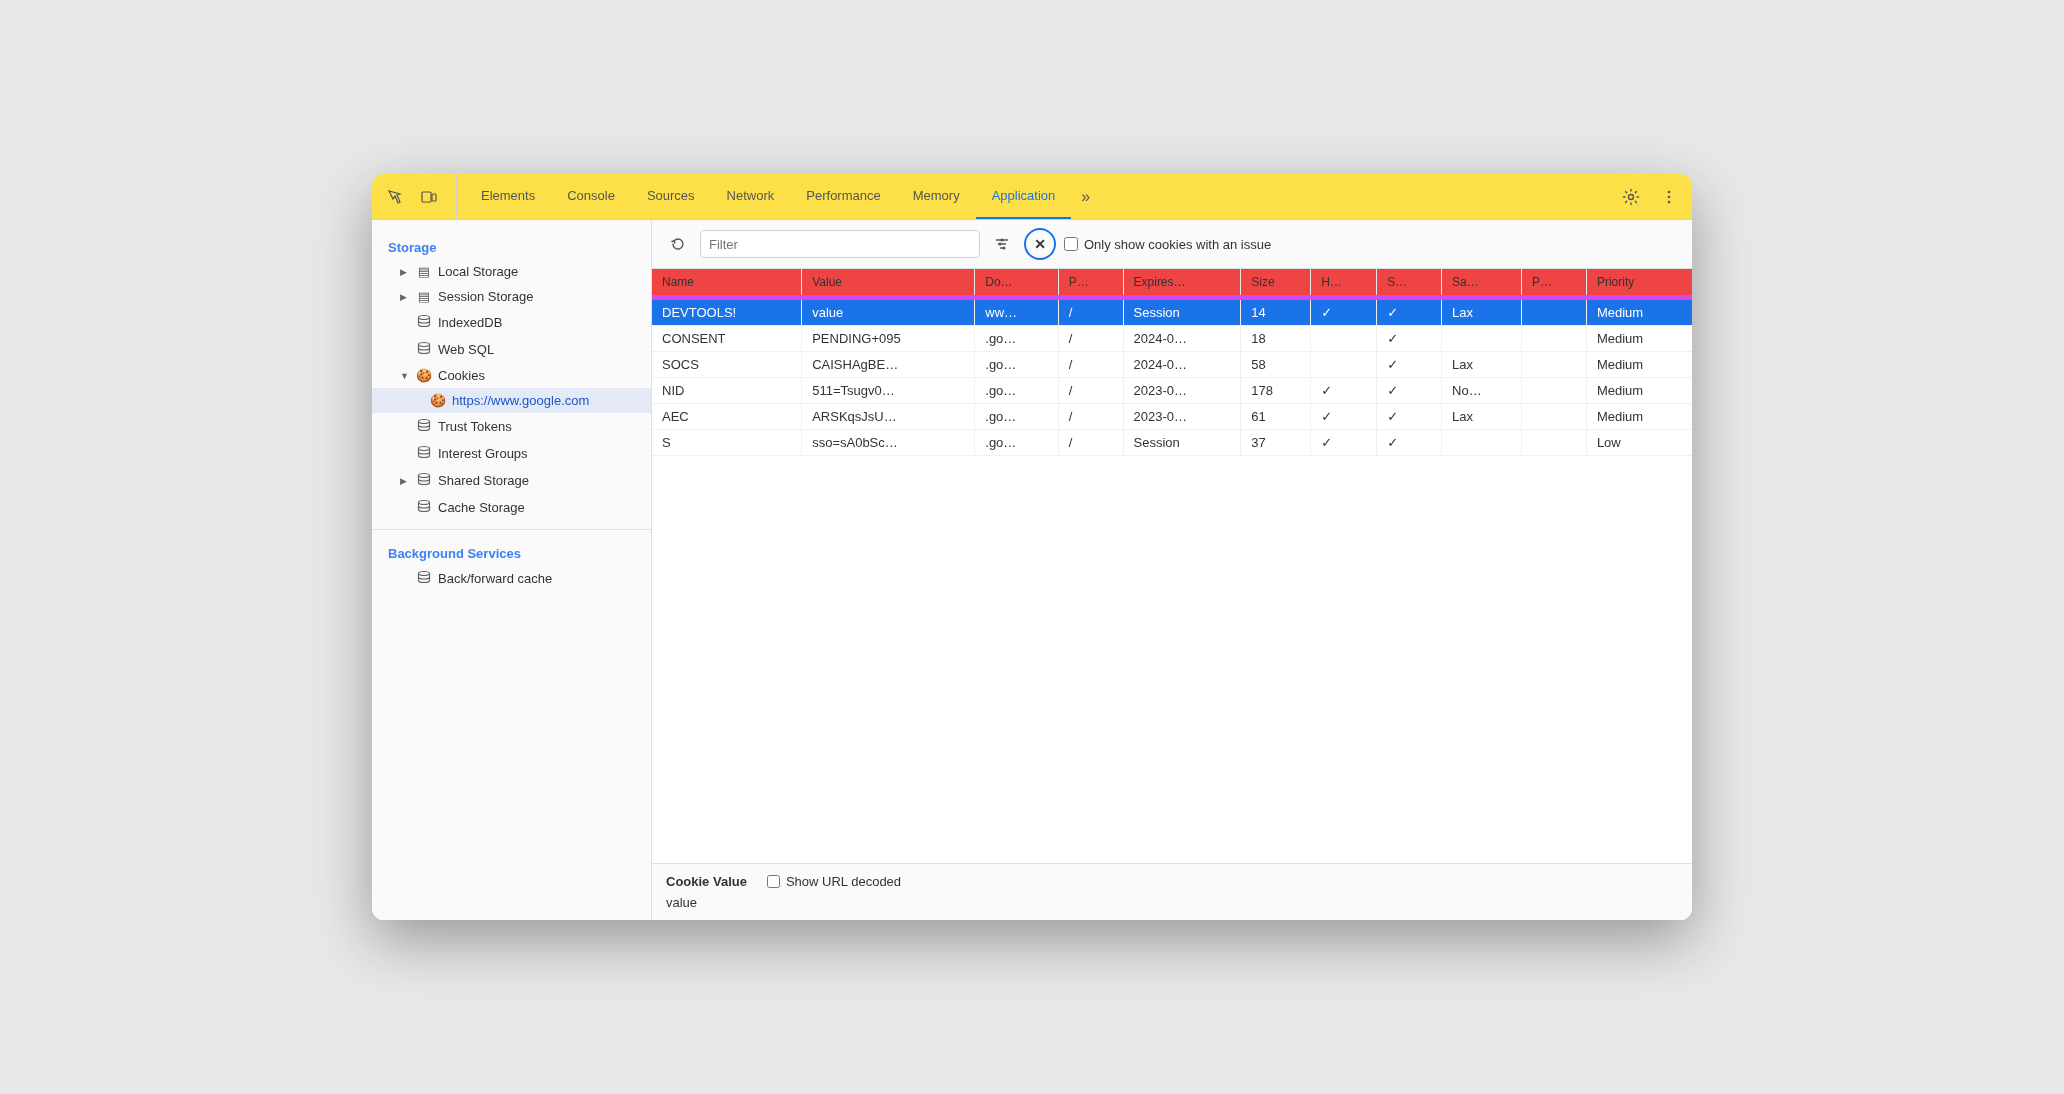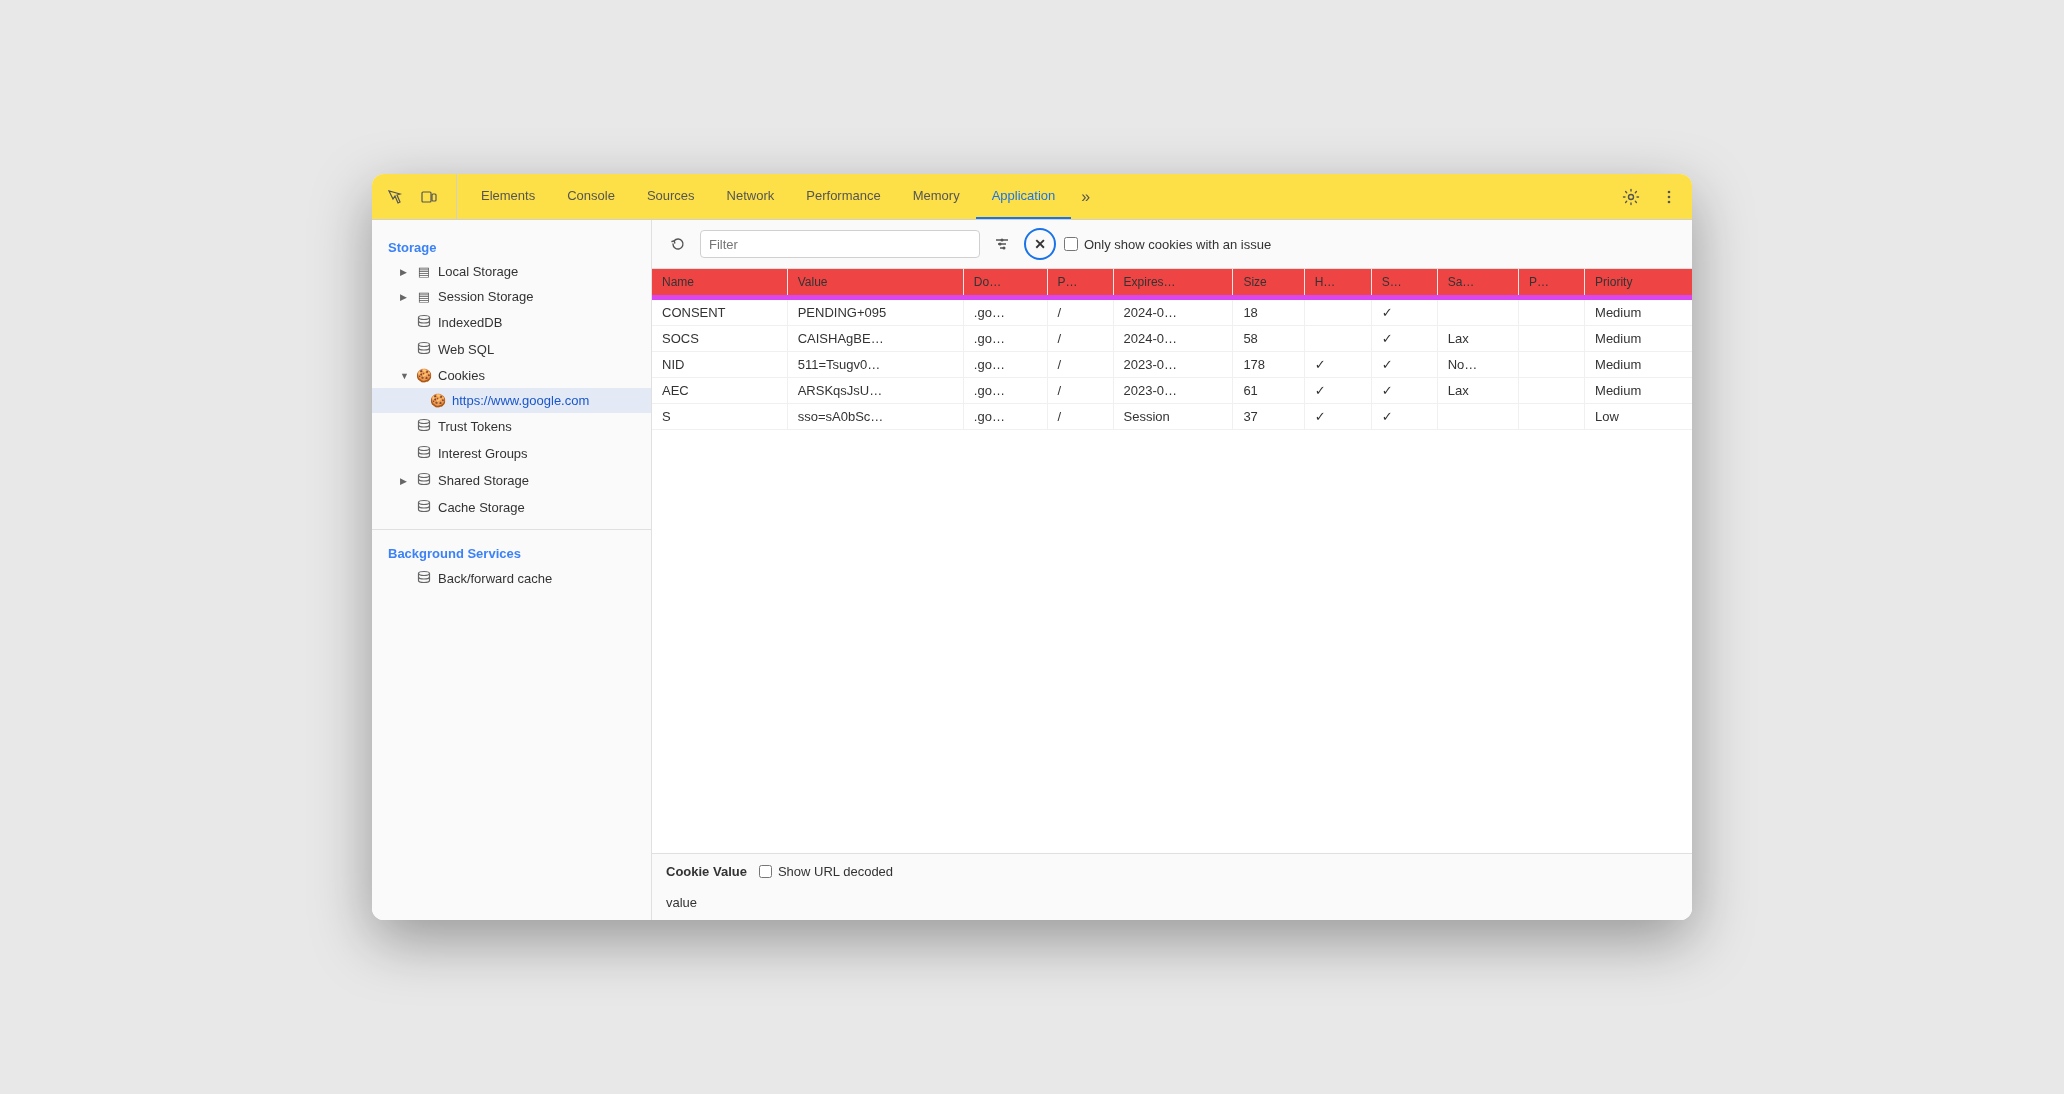--- a/index.html
+++ b/index.html
@@ -290,22 +290,22 @@
     }
     
     .cookie-value-panel {
       border-top: 1px solid #e0e0e0;
       padding: 10px 14px;
       background: #fafafa;
     }
     .cookie-value-header {
       display: flex;
       align-items: center;
-      gap: 12px;
-      margin-bottom: 16px;
+      gap: 20px;
+      margin-bottom: 6px;
     }
     .cookie-value-title {
       font-weight: 600;
       font-size: 13px;
       color: #333;
     }
     .show-decoded-label {
       display: flex;
       align-items: center;
       gap: 6px;
@@ -551,20 +551,33 @@
               <th><span>Size</span></th>
               <th><span>H…</span></th>
               <th><span>S…</span></th>
               <th><span>Sa…</span></th>
               <th><span>P…</span></th>
               <th><span>Priority</span></th>
             </tr>
           </thead>
           <tbody>
 
+            <tr class="row-selected">
+              <td>DEVTOOLS!</td>
+              <td>value</td>
+              <td>ww…</td>
+              <td>/</td>
+              <td>Session</td>
+              <td>14</td>
+              <td><span class="checkmark">✓</span></td>
+              <td><span class="checkmark">✓</span></td>
+              <td>Lax</td>
+              <td></td>
+              <td>Medium</td>
+            </tr>
 
             <tr>
               <td>CONSENT</td>
               <td>PENDING+095</td>
               <td>.go…</td>
               <td>/</td>
               <td>2024-0…</td>
               <td>18</td>
               <td></td>
               <td><span class="checkmark">✓</span></td>

